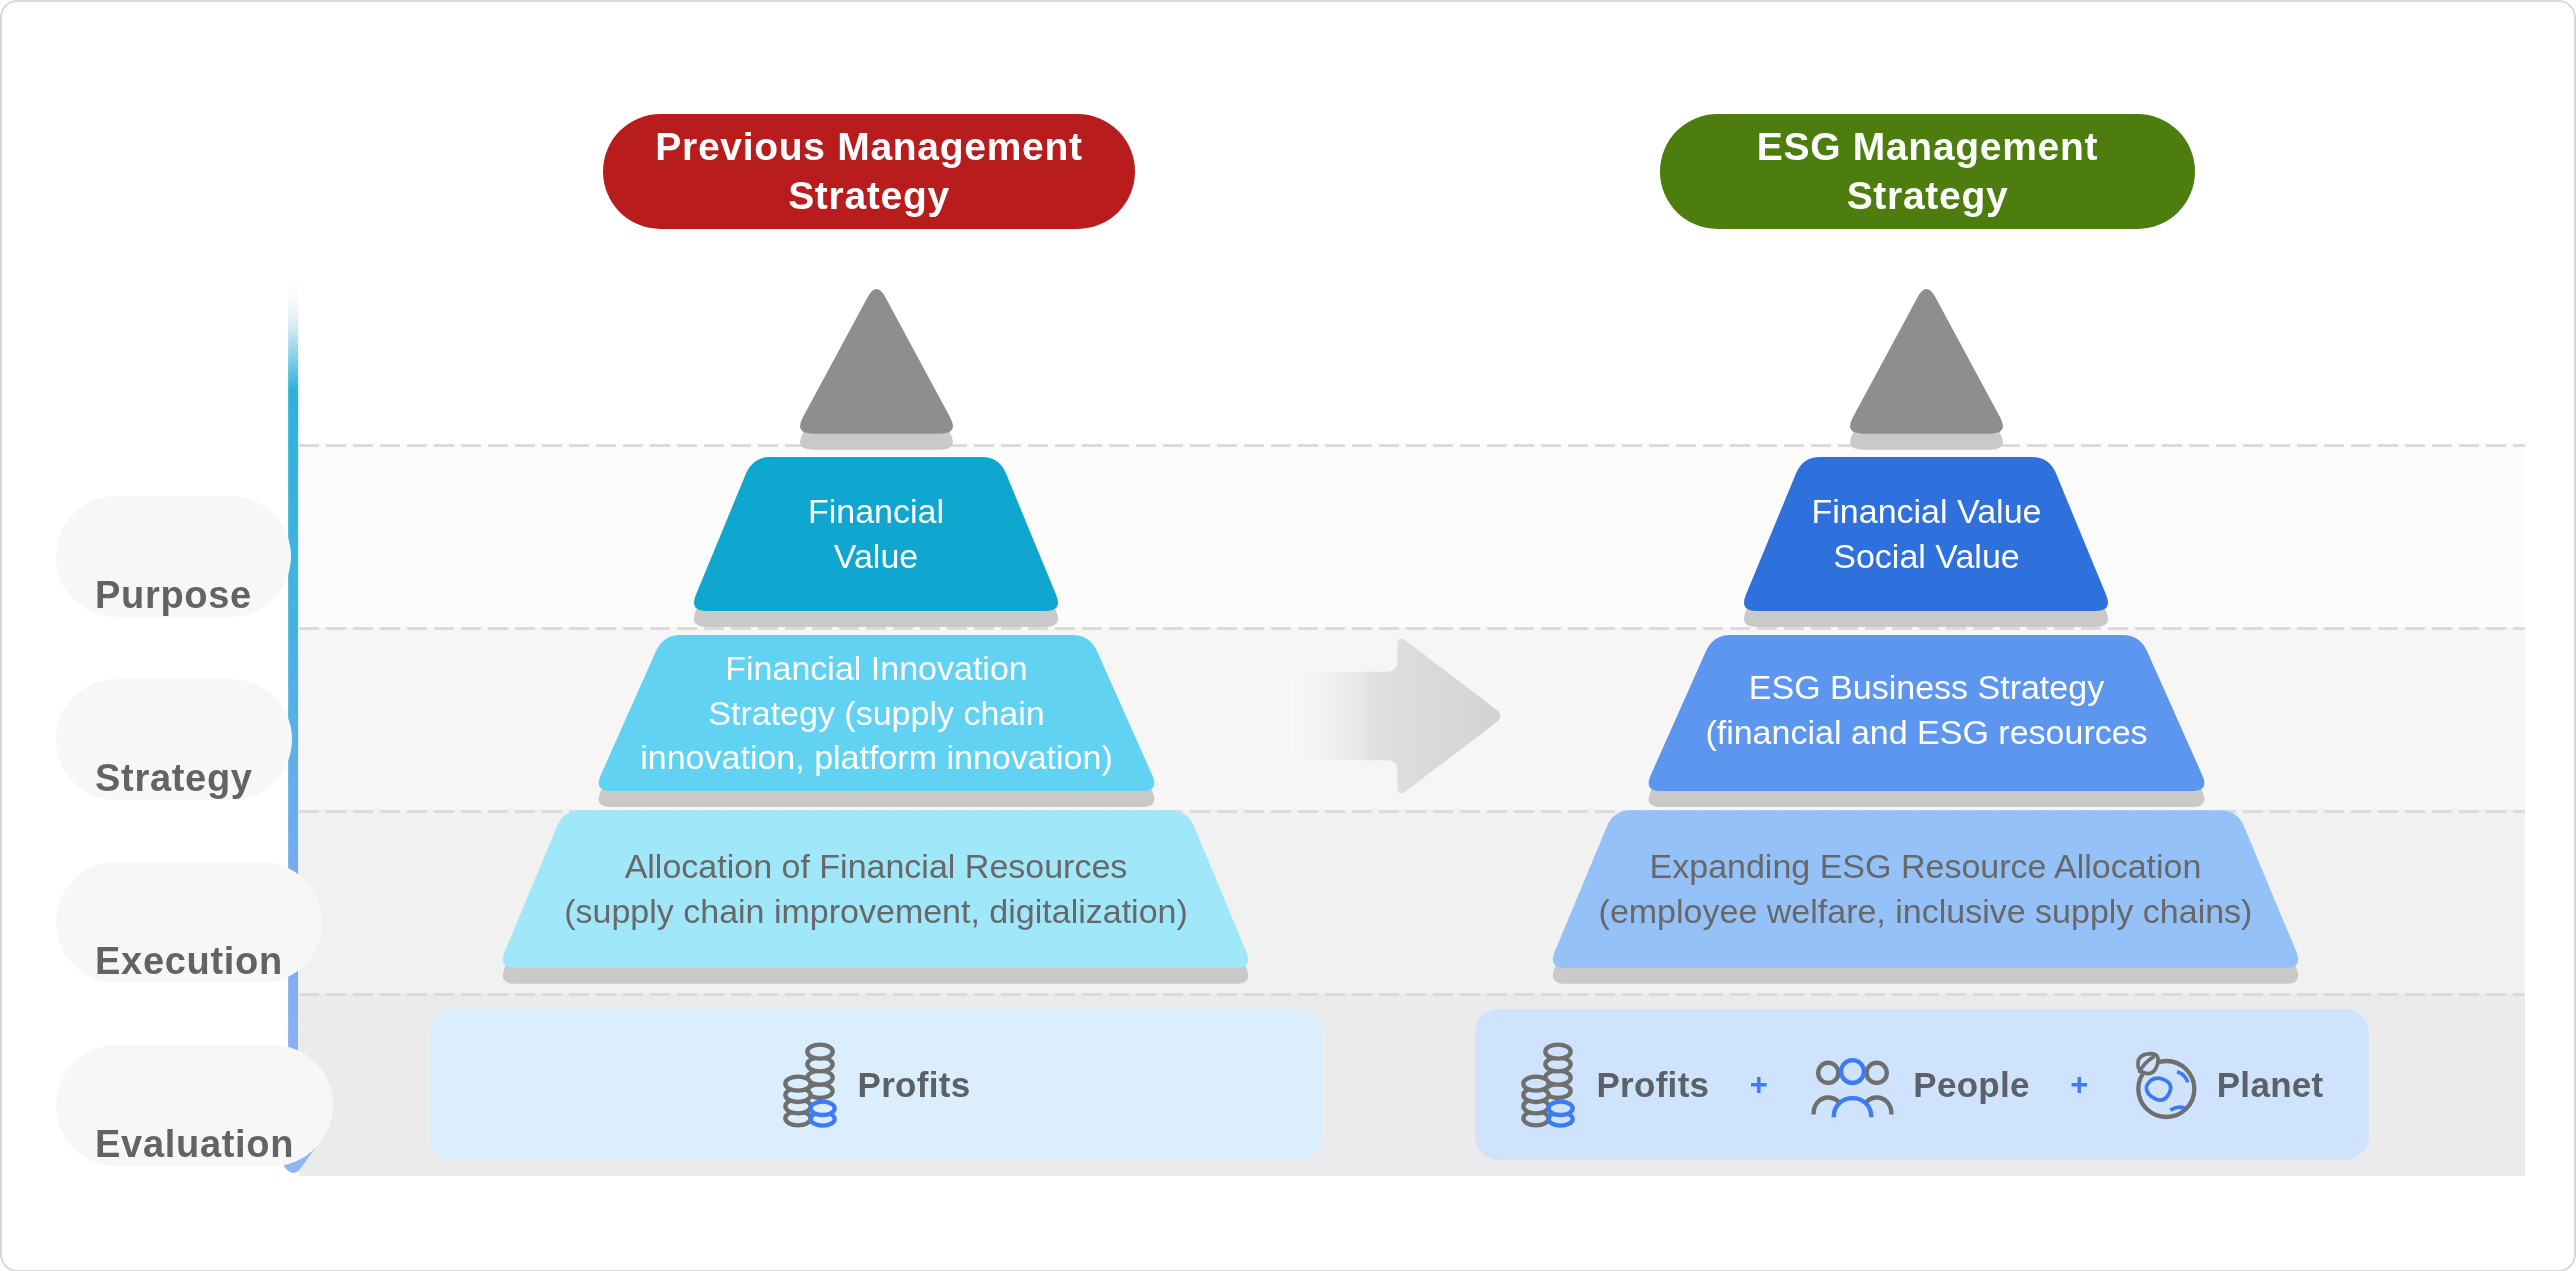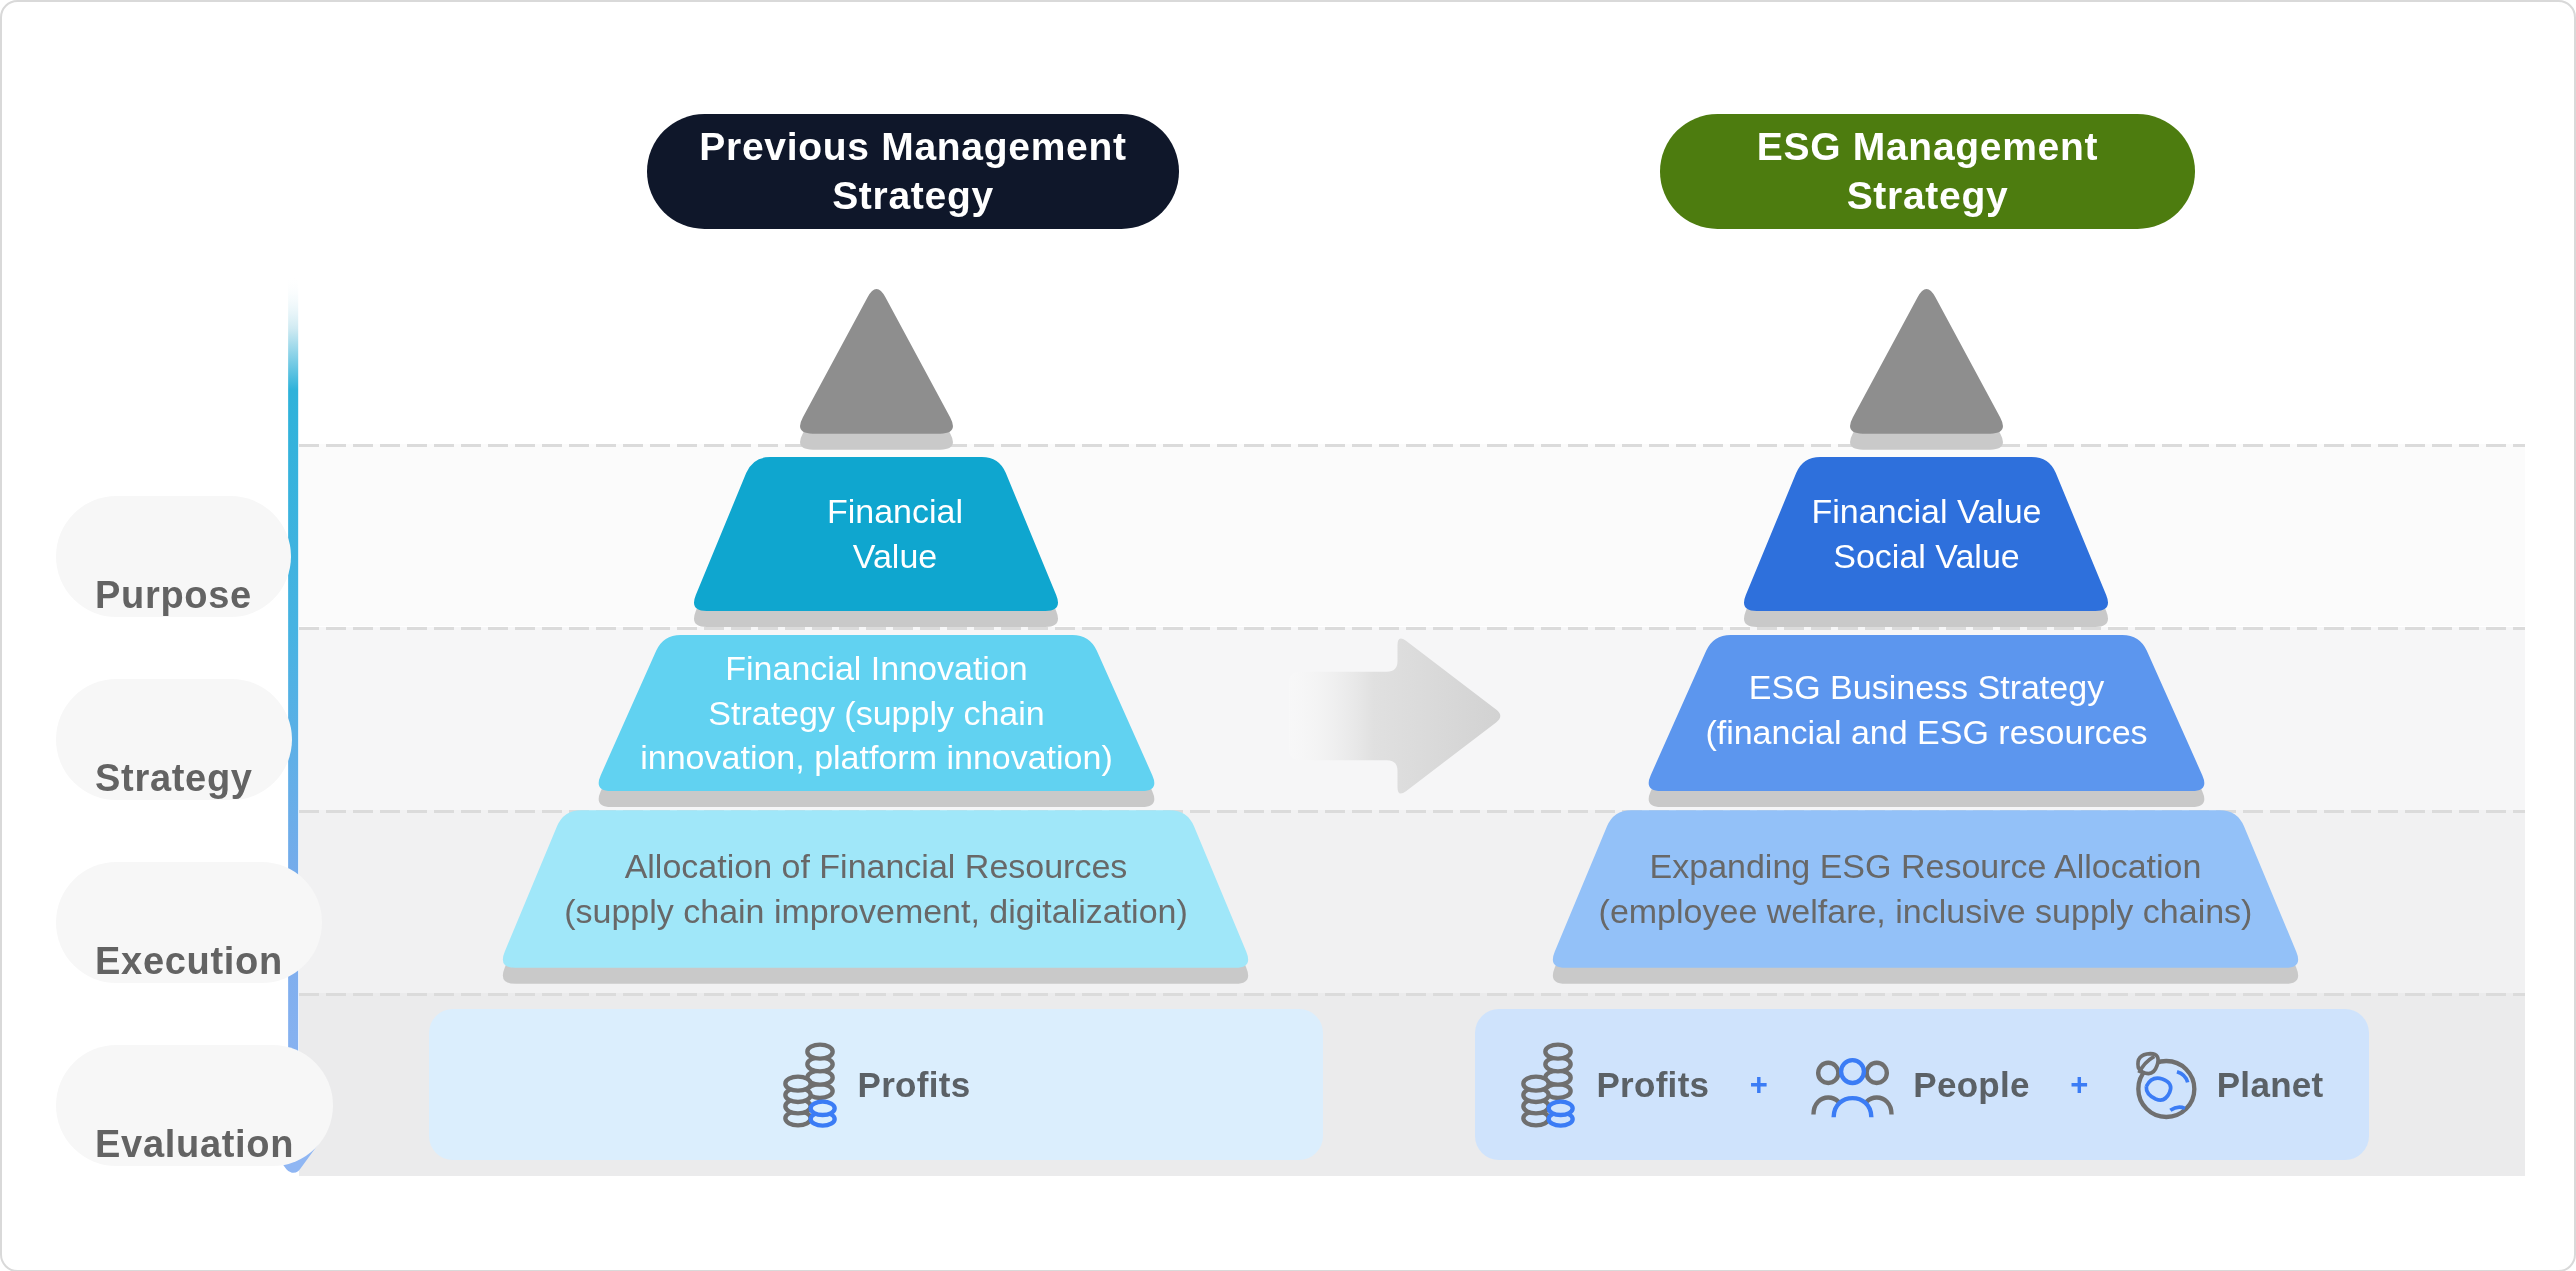--- a/index.html
+++ b/index.html
@@ -18,21 +18,21 @@
 
   
   .stage-pill{position:absolute;left:54px;height:121px;display:inline-flex;
     align-items:flex-end;padding:0 39px;border-radius:64px;background:#f7f7f7;
     color:#636363;font-size:38px;font-weight:bold;letter-spacing:0.7px;}
 
   
   .title-pill{position:absolute;top:112px;height:115px;border-radius:60px;
     display:flex;align-items:center;justify-content:center;color:#ffffff;
     font-size:39px;font-weight:bold;line-height:1.24;letter-spacing:0.7px;text-align:center;}
-  .title-left {left:645px;width:532px;background:#0f172a;}
+  .title-left {left:601px;width:532px;background:#b91c1c;}
   .title-right{left:1658px;width:535px;background:#4d7c0f;}
 
   .shape{position:absolute;overflow:visible;}
   .shadowed{filter:drop-shadow(0px 16px 0px #c9c9c9);}
 
   .pre{white-space:pre-line;text-align:center;}
   .trap-text{position:absolute;display:flex;align-items:center;justify-content:center;
     font-size:34px;line-height:1.32;}
   .txt-white{color:#ffffff;}
   .txt-gray{color:#686868;}
@@ -111,21 +111,21 @@
   <svg class="shape shadowed" style="left:1737px;top:455px;" width="374" height="154" viewBox="0 0 558 230">
       <path class="poly" fill="#2e70dc" d="M85.1 24.0 Q95 0 121.0 0.0 L437.0 0.0 Q463 0 472.9 24.0 L548.1 206.0 Q558 230 532.0 230.0 L26.0 230.0 Q0 230 9.9 206.0 Z"></path>
     </svg>
   <svg class="shape shadowed" style="left:1641px;top:633px;" width="567" height="156" viewBox="0 0 845 233">
       <path class="poly" fill="#5c96ee" d="M93.4 23.7 Q104 0 130.0 0.0 L715.0 0.0 Q741 0 751.6 23.7 L834.4 209.3 Q845 233 819.0 233.0 L26.0 233.0 Q0 233 10.6 209.3 Z"></path>
     </svg>
   <svg class="shape shadowed" style="left:1546px;top:808px;" width="755" height="158" viewBox="0 0 1126 235">
       <path class="poly" fill="#93c1f8" d="M88.0 24.0 Q98 0 124.0 0.0 L1002.0 0.0 Q1028 0 1038.0 24.0 L1116.0 211.0 Q1126 235 1100.0 235.0 L26.0 235.0 Q0 235 10.0 211.0 Z"></path>
     </svg>
 
-  <div class="trap-text pre txt-white" style="left:705px;top:455px;width:376px;height:154px;">Financial
+  <div class="trap-text pre txt-white" style="left:686px;top:455px;width:376px;height:154px;">Financial
 Value</div>
   <div class="trap-text pre txt-white" style="left:586px;top:633px;width:577px;height:156px;">Financial Innovation
 Strategy (supply chain
 innovation, platform innovation)</div>
   <div class="trap-text pre txt-gray" style="left:505px;top:808px;width:738px;height:158px;">Allocation of Financial Resources
 (supply chain improvement, digitalization)</div>
 
   <div class="trap-text pre txt-white" style="left:1703px;top:455px;width:443px;height:154px;">Financial Value
 Social Value</div>
   <div class="trap-text pre txt-white" style="left:1656px;top:634px;width:537px;height:148px;">ESG Business Strategy

